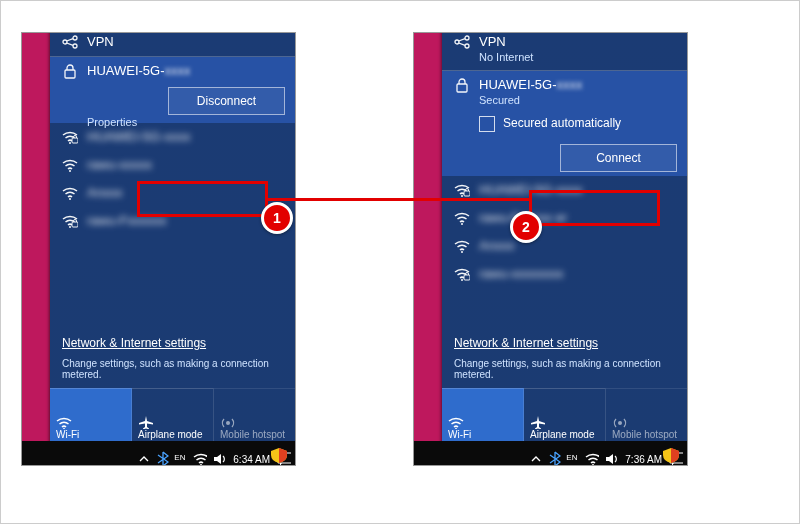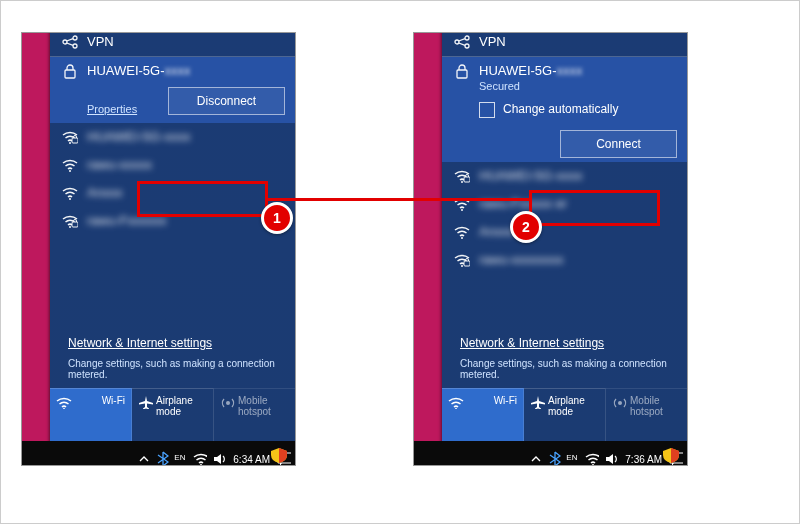--- a/index.html
+++ b/index.html
@@ -9,29 +9,29 @@
   .shot .photo svg{position:absolute;top:0;left:0}
   .flyout{position:absolute;top:-5px;right:0;width:245px;height:418px;background:#1b3b72;background:linear-gradient(#1b3b74,#1b3b72);box-shadow:-1px 0 3px rgba(0,0,0,.5)}
   .flyout .blurred{filter:blur(3px);opacity:.85}
   .row{display:flex;align-items:flex-start;gap:9px;padding:6px 12px}
   .row.sel{background:#2752a5}
   .row .txt{flex:1;min-width:0}
   .name{font-size:13px;line-height:16px}
   .sub{font-size:11px;line-height:14px;color:#cfe3ff}
   .divider{height:1px;background:rgba(255,255,255,.22);margin:0 0 0 0}
   .icon{width:16px;height:16px;flex:0 0 16px;opacity:.95}
-  .link{font-size:11px;color:#cfe3ff;text-decoration:underline;cursor:pointer;margin-left:25px;margin-top:2px}
+  .link{font-size:11px;color:#cfe3ff;cursor:pointer;margin-left:25px;margin-top:15px}
   .btn{position:absolute;right:10px;width:115px;height:26px;background:rgba(255,255,255,.06);border:1px solid rgba(255,255,255,.55);color:#fff;font-size:12px;display:flex;align-items:center;justify-content:center;cursor:pointer}
   .chk{width:14px;height:14px;border:1px solid rgba(255,255,255,.8);display:inline-block;margin-right:8px;vertical-align:middle}
   .chklabel{font-size:12px}
-  .footer-links{position:absolute;left:6px;bottom:60px;padding:6px 12px}
+  .footer-links{position:absolute;left:0;bottom:60px;padding:6px 12px}
   .footer-links .hd{font-size:12px;text-decoration:underline;cursor:pointer}
   .footer-links .dsc{font-size:10px;color:#cfe3ff;margin-top:8px}
   .tiles{position:absolute;left:0;bottom:0;height:58px;width:100%;display:flex}
-  .tile{flex:0 0 82px;height:58px;box-sizing:border-box;padding:6px;border-top:1px solid rgba(255,255,255,.18);border-right:1px solid rgba(255,255,255,.12);font-size:10px;display:flex;flex-direction:row;justify-content:space-between;cursor:pointer}
+  .tile{flex:0 0 82px;height:58px;box-sizing:border-box;padding:6px;border-top:1px solid rgba(255,255,255,.18);border-right:1px solid rgba(255,255,255,.12);font-size:10px;display:flex;flex-direction:column;justify-content:flex-end;cursor:pointer}
   .tile.active{background:#2f6ccc}
   .tile .ti{width:18px;height:14px}
   .tile.dimmed{opacity:.55}
   .taskbar{position:absolute;left:0;bottom:0;right:0;height:24px;background:#0a0a0a;display:flex;align-items:flex-end;justify-content:flex-end;padding:0 4px;gap:7px;font-size:10px;color:#fff}
   .taskbar .tray{display:flex;align-items:center;gap:5px}
   .taskbar .tray svg,.taskbar .tray .g{width:14px;height:14px}
   .taskbar .time{font-size:10px;color:#fff}
   .redbox{position:absolute;border:3px solid #e20000;box-sizing:border-box}
   .connector{position:absolute;height:3px;background:#e20000}
   .badge{position:absolute;width:26px;height:26px;border-radius:50%;background:#e20000;border:3px solid #fff;display:flex;align-items:center;justify-content:center;font-weight:bold;font-size:14px;color:#fff;box-shadow:0 1px 3px rgba(0,0,0,.4)}
@@ -227,33 +227,34 @@
     </div>
     <div class="flyout">
       <div class="row">
         <span class="icon vpn-icon">
             <svg width="16" height="16">
               <use href="#i-vpn"></use>
             </svg>
           </span>
         <div class="txt">
           <div class="name">VPN</div>
+          <div class="sub">No Internet</div>
         </div>
       </div>
       <div class="divider"></div>
       <div class="row sel" style="padding-bottom:44px;position:relative">
         <span class="icon lock-icon">
             <svg width="16" height="16">
               <use href="#i-lock"></use>
             </svg>
           </span>
         <div class="txt">
           <div class="name"><span>HUAWEI-5G-</span><span class="blurname">xxxx</span></div>
           <div class="sub">Secured</div>
-          <div style="margin-top:8px"><span class="chk"></span><span class="chklabel">Change automatically</span></div>
+          <div style="margin-top:8px"><span class="chk"></span><span class="chklabel">Secured automatically</span></div>
         </div>
         <div class="btn" style="bottom:4px">Connect</div>
       </div>
       <div class="row">
           <span class="icon"><svg width="16" height="16">
               <use href="#i-wifisec"></use>
             </svg></span>
           <div class="txt">
             <div class="name blurred"><span>HUAWEI-5G-</span><span>xxxx</span></div>
           </div>

